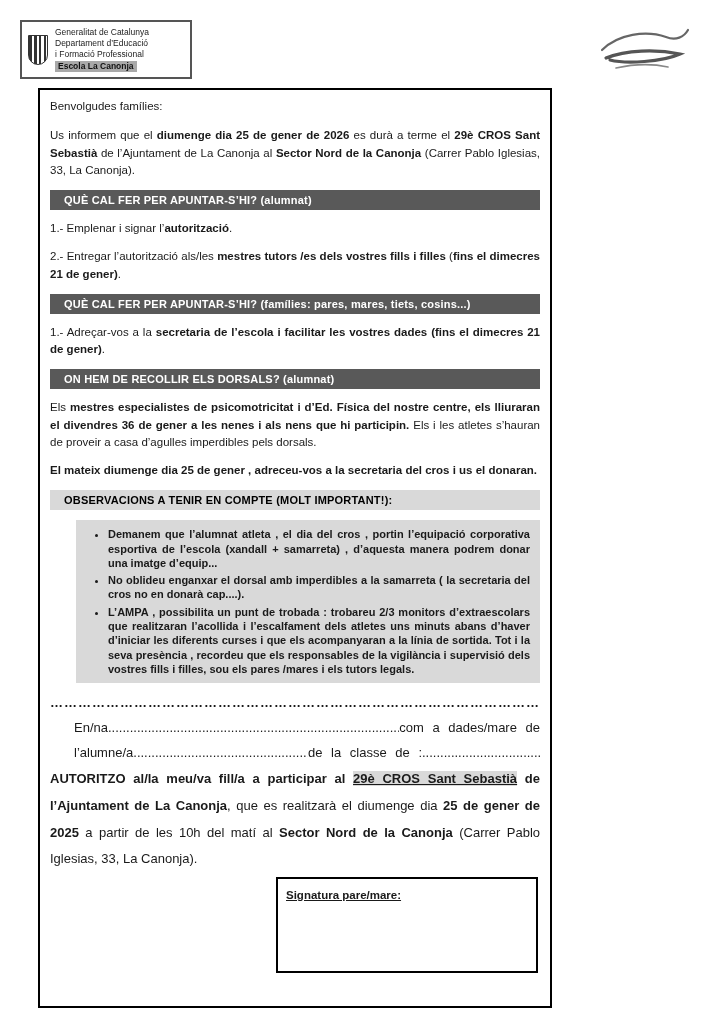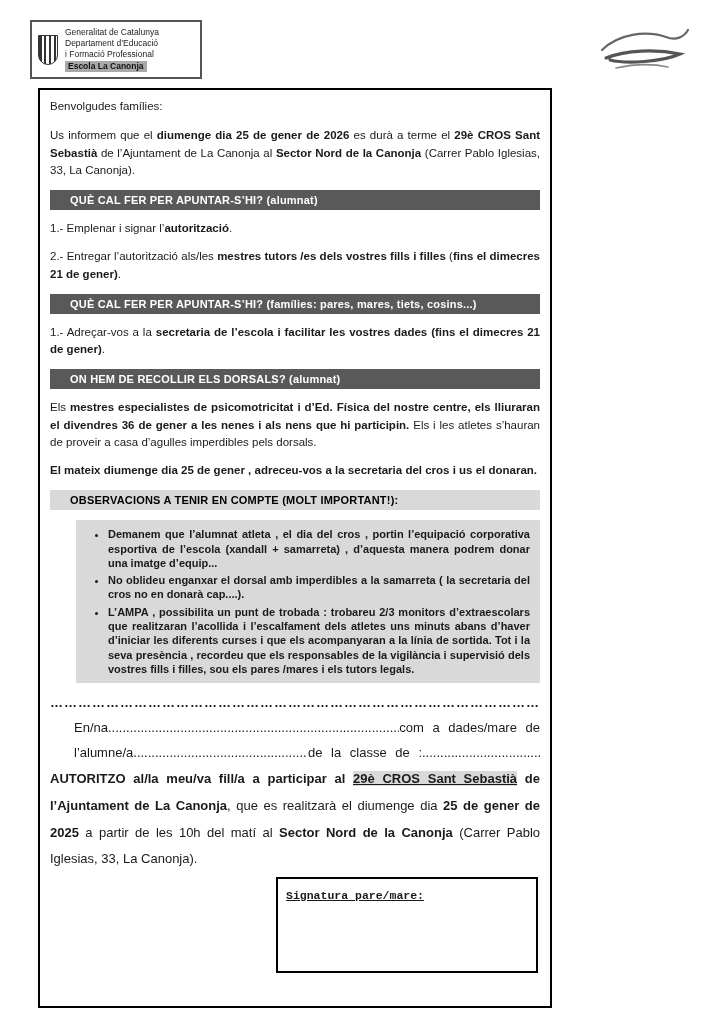--- a/index.html
+++ b/index.html
@@ -1,58 +1,58 @@
 <!DOCTYPE html>
 <html style="--bar-dark: #595959; --bar-light: #d9d9d9; --highlight-gray: #d9d9d9;"><head>
 <meta charset="utf-8">
 <style>
   html,body{margin:0;padding:0;background:#e8e8e8;}
   .page{position:relative;width:724px;height:1024px;background:#fff;margin:0 auto;
         font-family:"Liberation Sans","DejaVu Sans",sans-serif;color:#1a1a1a;overflow:hidden;}
 
   
-  .logo-box{position:absolute;left:30px;top:20px;width:172px;border:2px solid #555;
+  .logo-box{position:absolute;left:20px;top:20px;width:172px;border:2px solid #555;
             background:#fff;display:flex;align-items:center;gap:7px;padding:5px 6px;box-sizing:border-box;}
   .senyera{width:20px;height:30px;flex:none;border:1.5px solid #333;border-radius:0 0 10px 10px;
            background:repeating-linear-gradient(90deg,#333 0 2.5px,#fff 2.5px 5px);box-sizing:border-box;}
   .logo-text{font-size:8.5px;line-height:1.3;color:#222;}
   .logo-school{display:inline-block;background:#a9a9a9;color:#111;font-weight:bold;padding:0 3px;margin-top:1px;text-align:center;}
   .scribble{position:absolute;right:32px;top:24px;}
 
   
   .content{position:absolute;left:38px;top:88px;width:514px;height:920px;border:2px solid #000;
            box-sizing:border-box;padding:8px 10px;overflow:hidden;}
 
   .p{font-size:11.5px;line-height:1.5;text-align:justify;margin:0 0 11px;}
   .greeting{margin-bottom:12px;}
   .b{font-weight:bold;}
   .hl{background:var(--highlight-gray,#d9d9d9);}
   .u{text-decoration:underline;}
 
-  .bar{font-size:11px;font-weight:bold;padding:4px 20px;margin:4px 0 10px;letter-spacing:.2px;}
+  .bar{font-size:11px;font-weight:bold;padding:4px 14px;margin:4px 0 10px;letter-spacing:.2px;}
   .bar-dark{background:var(--bar-dark,#595959);color:#fff;}
   .bar-light{background:var(--bar-light,#d9d9d9);color:#000;}
 
   ul.obs{list-style:disc;margin:0 0 12px 26px;background:var(--bar-light,#d9d9d9);
          padding:7px 10px 7px 32px;}
   ul.obs li{font-size:11px;font-weight:bold;line-height:1.3;text-align:justify;margin-bottom:3px;}
   ul.obs li:last-child{margin-bottom:0;}
 
   .sep{font-weight:bold;font-size:13px;white-space:nowrap;overflow:hidden;margin:10px 0 4px;letter-spacing:1px;}
 
   .form-line{display:flex;align-items:baseline;font-size:13px;margin-top:10px;white-space:nowrap;margin-left:24px;}
   .fill{flex:1 1 auto;overflow:hidden;white-space:nowrap;min-width:0;}
   .fill-short{flex:0 0 118px;width:118px;}
   .spread{word-spacing:5px;}
 
   .auth{font-size:13px;line-height:2.05;text-align:justify;margin:6px 0 0;}
 
   .sig-box{width:262px;height:96px;border:2px solid #000;margin:4px 2px 0 auto;
            padding:6px 8px;box-sizing:border-box;}
-  .sig-label{font-size:11.5px;font-weight:bold;text-decoration:underline;font-family:Liberation Mono, monospace;}
+  .sig-label{font-size:11.5px;font-weight:bold;text-decoration:underline;}
 </style>
 </head>
 <body>
 
 <div class="page">
 
   <div class="logo-box">
     <div class="senyera"></div>
     <div class="logo-text">
       <div>Generalitat de Catalunya</div>

